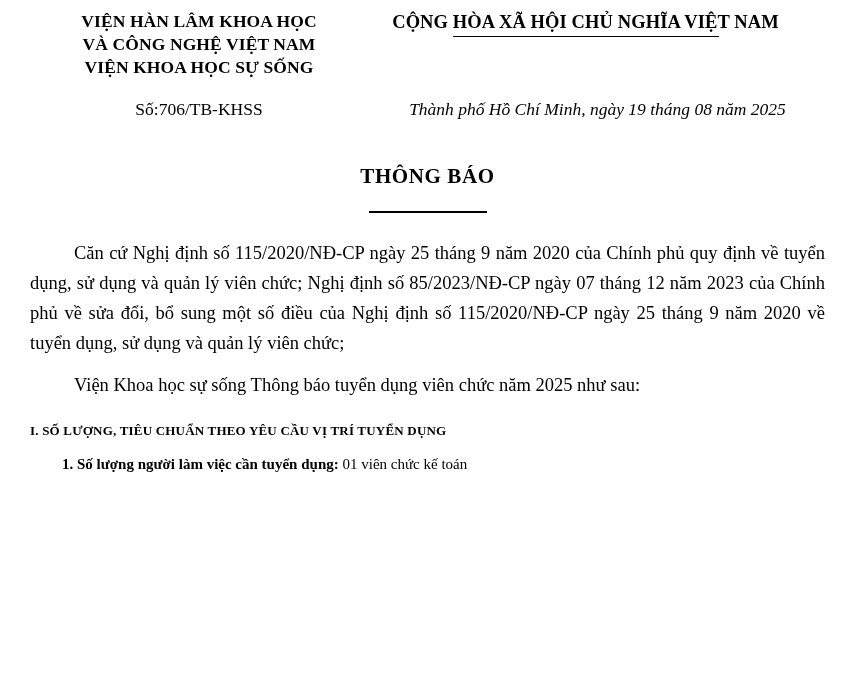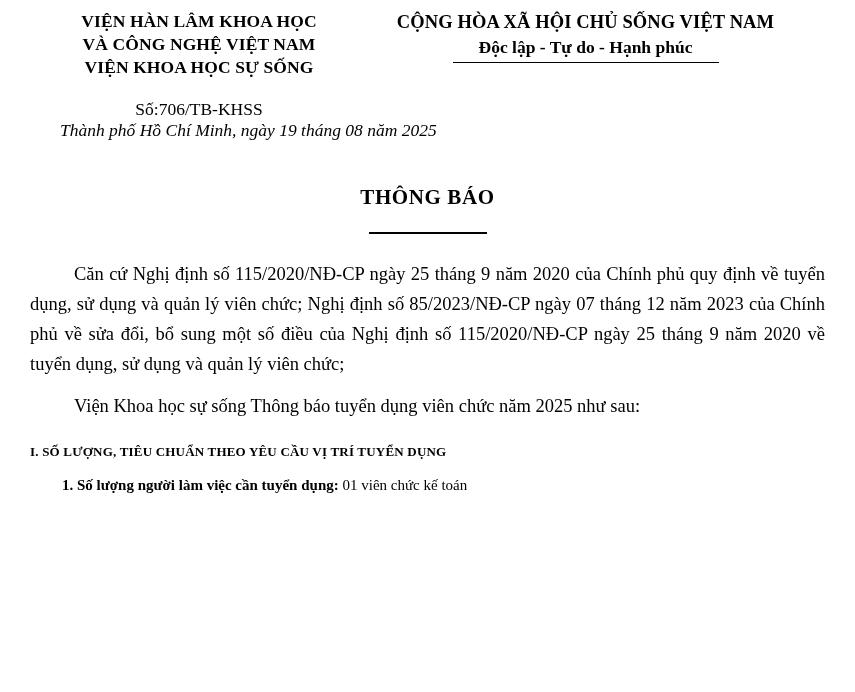--- a/index.html
+++ b/index.html
@@ -66,21 +66,21 @@
   .motto-underline {
     width: 266px;
     height: 1px;
     background: #000;
     margin: 2px auto 0 auto;
   }
 
   
   .subheader {
     display: flex;
-    flex-direction: column;
+    flex-direction: row;
     align-items: flex-start;
     margin-top: 20px;
   }
   .doc-number {
     width: 310px;
     text-align: center;
     padding-left: 28px;
     box-sizing: border-box;
     font-size: 17.5px;
   }
@@ -152,22 +152,21 @@
 
 <div class="page">
 
   <div class="header">
     <div class="header-left">
       <div class="org-line">VIỆN HÀN LÂM KHOA HỌC</div>
       <div class="org-line">VÀ CÔNG NGHỆ VIỆT NAM</div>
       <div class="org-line small-caps">VIỆN KHOA HỌC SỰ SỐNG</div>
     </div>
     <div class="header-right">
-      <div class="nation-line">CỘNG HÒA XÃ HỘI CHỦ SỐNG VIỆT NAM</div>
-      <div class="motto-line">Độc lập - Tự do - Hạnh phúc</div>
+      <div class="nation-line">CỘNG HÒA XÃ HỘI CHỦ NGHĨA VIỆT NAM</div>
       <div class="motto-underline"></div>
     </div>
   </div>
 
   <div class="subheader">
     <div class="doc-number">Số:706/TB-KHSS</div>
     <div class="doc-place-date">Thành phố Hồ Chí Minh,  ngày 19 tháng 08 năm 2025</div>
   </div>
 
   <div class="title-block">

